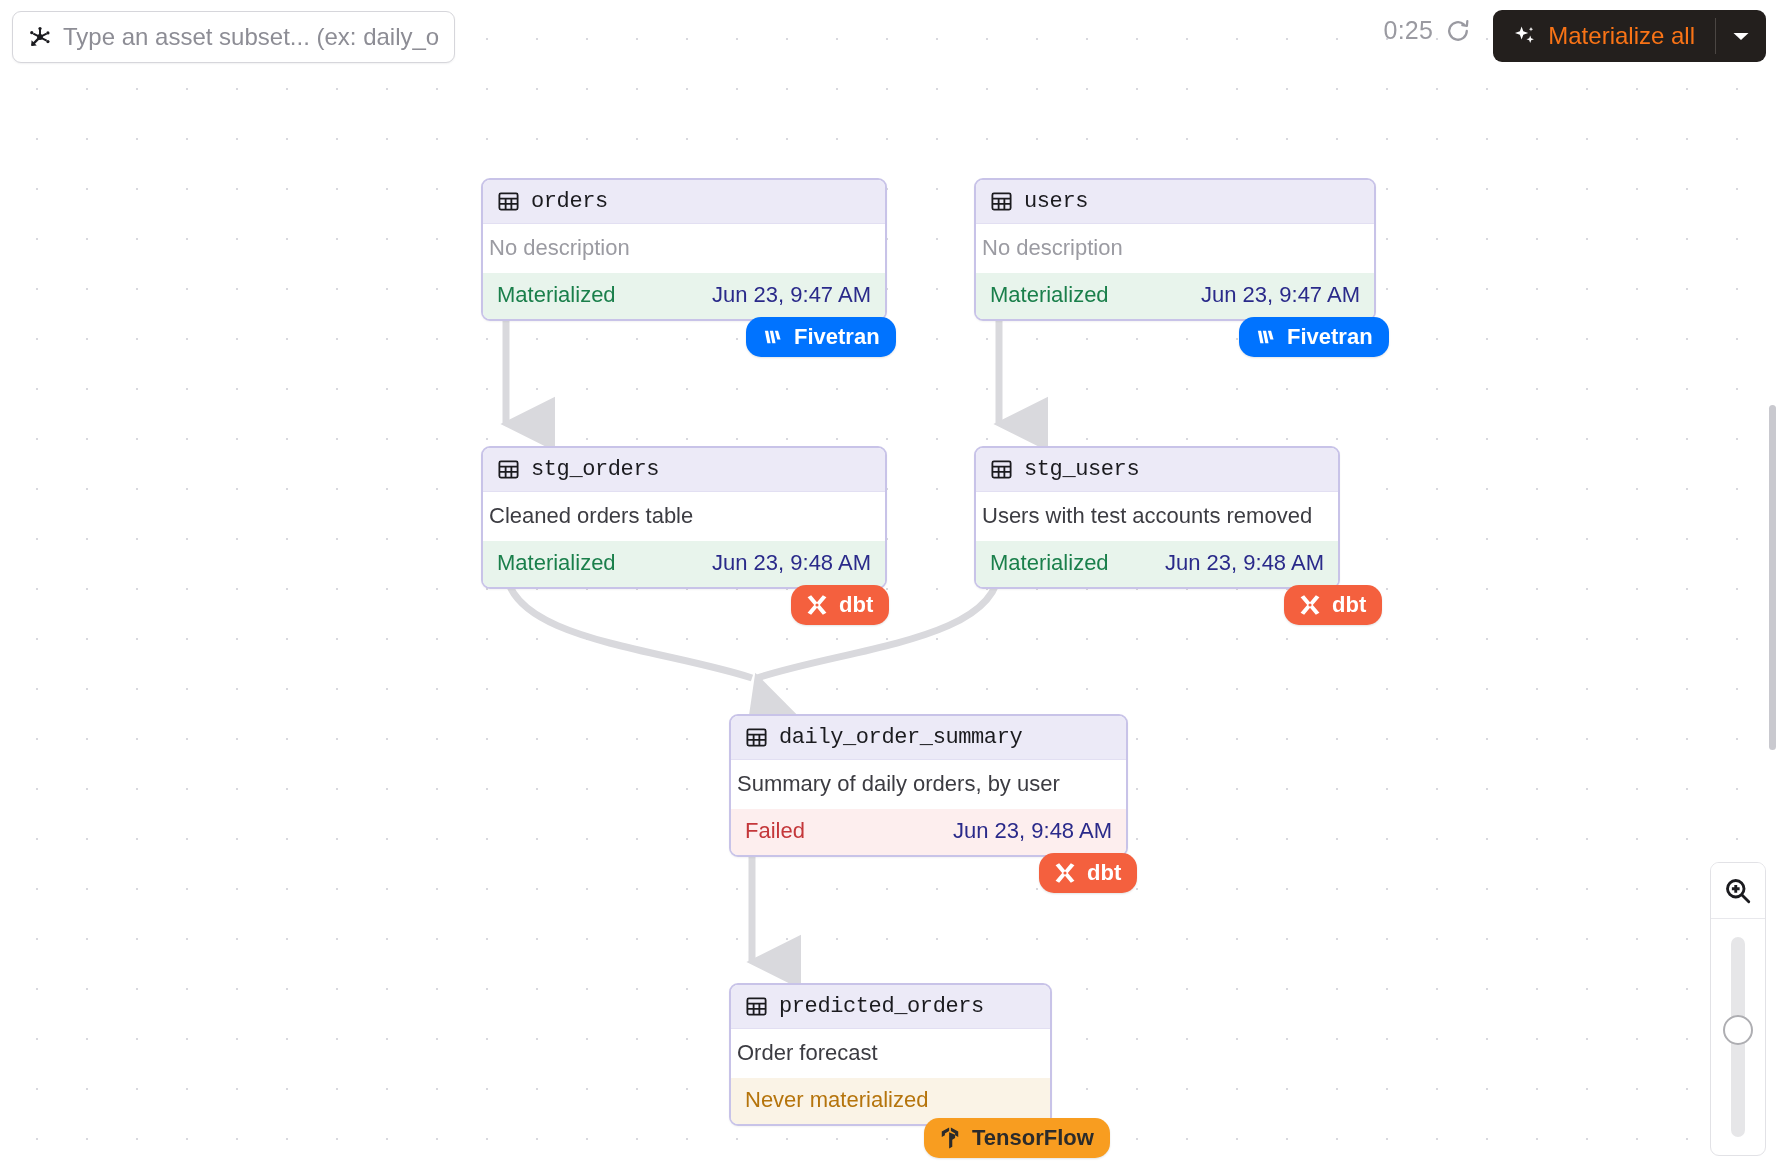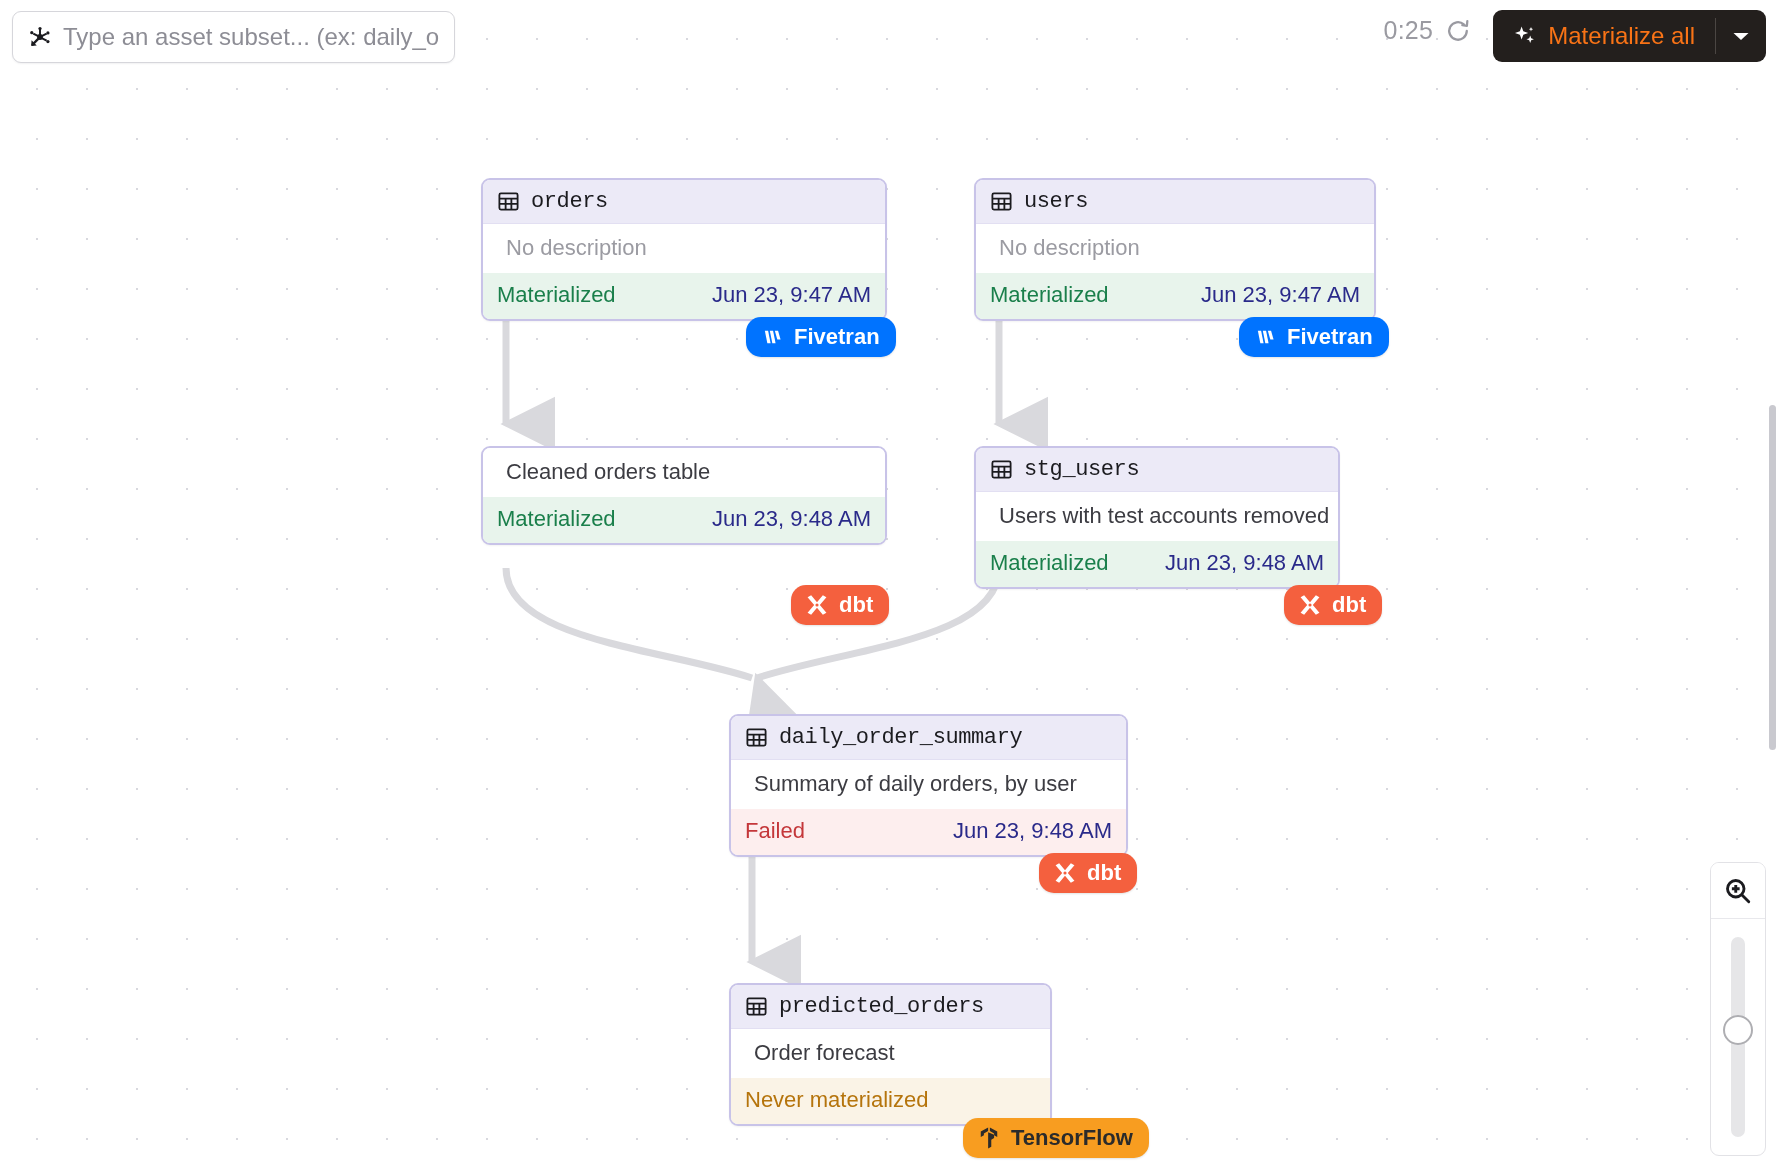--- a/index.html
+++ b/index.html
@@ -141,21 +141,21 @@
   }
   .table-icon { width: 23px; height: 23px; display: block; flex: 0 0 auto; }
   .node-title {
     font-family: Liberation Mono, monospace;
     font-size: 22px;
     color: #1b1b1f;
     letter-spacing: -0.4px;
     white-space: nowrap;
   }
   .node-desc {
-    padding: 11px 14px 12px 23px;
+    padding: 11px 14px 12px 6px;
     font-size: 22px;
     color: #3c3c42;
     background: #ffffff;
     white-space: nowrap;
   }
   .node-desc.empty { color: #9b9ba2; }
 
   .node-status {
     display: flex;
     align-items: center;
@@ -334,114 +334,126 @@
         <svg class="badge-icon" viewBox="0 0 24 24" fill="#ffffff">
           <path d="M5.4 6.2h3.0l2.3 11.6h-3.0z"></path>
           <path d="M10.0 6.2h3.0l2.3 11.6h-3.0z"></path>
           <path d="M14.6 6.2h3.0l2.3 8.0h-3.0z"></path>
         </svg>
       </span>
       <span>Fivetran</span>
     </div>
 
     <div class="node" style="left:481px; top:446px; width:406px;">
-      <div class="node-desc">Cleaned orders table</div>
-      <div class="node-status status-ok">
-        <span class="status-label">Materialized</span>
-        <span class="status-time">Jun 23, 9:48 AM</span>
-      </div>
-    </div>
-    <div class="badge badge-dbt" style="left:791px; top:585px;">
-      <span>
-        <svg class="badge-icon" viewBox="0 0 24 24" fill="#ffffff">
-          <path d="M3.3 4.9 L6.6 3.1 L12 9.4 L17.4 3.1 L20.7 4.9 L14.6 12 L20.7 19.1 L17.4 20.9 L12 14.6 L6.6 20.9 L3.3 19.1 L9.4 12 Z"></path>
-          <circle cx="12" cy="12" r="1.45" fill="#f4603e"></circle>
-        </svg>
-      </span>
-      <span>dbt</span>
-    </div>
-
-    <div class="node" style="left:974px; top:446px; width:366px;">
       <div class="node-header">
         <span>
           <svg class="table-icon" viewBox="0 0 24 24" fill="none" stroke="#1b1b1f" stroke-width="1.9">
             <rect x="2.5" y="3.5" width="19" height="17" rx="1.6"></rect>
             <line x1="2.5" y1="9" x2="21.5" y2="9"></line>
             <line x1="2.5" y1="14.5" x2="21.5" y2="14.5"></line>
             <line x1="9" y1="9" x2="9" y2="20.5"></line>
             <line x1="15" y1="9" x2="15" y2="20.5"></line>
           </svg>
         </span>
-        <span class="node-title">stg_users</span>
-      </div>
-      <div class="node-desc">Users with test accounts removed</div>
+        <span class="node-title">stg_orders</span>
+      </div>
+      <div class="node-desc">Cleaned orders table</div>
       <div class="node-status status-ok">
         <span class="status-label">Materialized</span>
         <span class="status-time">Jun 23, 9:48 AM</span>
       </div>
     </div>
-    <div class="badge badge-dbt" style="left:1284px; top:585px;">
+    <div class="badge badge-dbt" style="left:791px; top:585px;">
       <span>
         <svg class="badge-icon" viewBox="0 0 24 24" fill="#ffffff">
           <path d="M3.3 4.9 L6.6 3.1 L12 9.4 L17.4 3.1 L20.7 4.9 L14.6 12 L20.7 19.1 L17.4 20.9 L12 14.6 L6.6 20.9 L3.3 19.1 L9.4 12 Z"></path>
           <circle cx="12" cy="12" r="1.45" fill="#f4603e"></circle>
         </svg>
       </span>
       <span>dbt</span>
     </div>
 
-    <div class="node" style="left:729px; top:714px; width:399px;">
+    <div class="node" style="left:974px; top:446px; width:366px;">
       <div class="node-header">
         <span>
           <svg class="table-icon" viewBox="0 0 24 24" fill="none" stroke="#1b1b1f" stroke-width="1.9">
             <rect x="2.5" y="3.5" width="19" height="17" rx="1.6"></rect>
             <line x1="2.5" y1="9" x2="21.5" y2="9"></line>
             <line x1="2.5" y1="14.5" x2="21.5" y2="14.5"></line>
             <line x1="9" y1="9" x2="9" y2="20.5"></line>
             <line x1="15" y1="9" x2="15" y2="20.5"></line>
           </svg>
         </span>
-        <span class="node-title">daily_order_summary</span>
-      </div>
-      <div class="node-desc">Summary of daily orders, by user</div>
-      <div class="node-status status-fail">
-        <span class="status-label">Failed</span>
+        <span class="node-title">stg_users</span>
+      </div>
+      <div class="node-desc">Users with test accounts removed</div>
+      <div class="node-status status-ok">
+        <span class="status-label">Materialized</span>
         <span class="status-time">Jun 23, 9:48 AM</span>
       </div>
     </div>
-    <div class="badge badge-dbt" style="left:1039px; top:853px;">
+    <div class="badge badge-dbt" style="left:1284px; top:585px;">
       <span>
         <svg class="badge-icon" viewBox="0 0 24 24" fill="#ffffff">
           <path d="M3.3 4.9 L6.6 3.1 L12 9.4 L17.4 3.1 L20.7 4.9 L14.6 12 L20.7 19.1 L17.4 20.9 L12 14.6 L6.6 20.9 L3.3 19.1 L9.4 12 Z"></path>
           <circle cx="12" cy="12" r="1.45" fill="#f4603e"></circle>
         </svg>
       </span>
       <span>dbt</span>
     </div>
 
-    <div class="node" style="left:729px; top:983px; width:323px;">
+    <div class="node" style="left:729px; top:714px; width:399px;">
       <div class="node-header">
         <span>
           <svg class="table-icon" viewBox="0 0 24 24" fill="none" stroke="#1b1b1f" stroke-width="1.9">
             <rect x="2.5" y="3.5" width="19" height="17" rx="1.6"></rect>
             <line x1="2.5" y1="9" x2="21.5" y2="9"></line>
             <line x1="2.5" y1="14.5" x2="21.5" y2="14.5"></line>
             <line x1="9" y1="9" x2="9" y2="20.5"></line>
             <line x1="15" y1="9" x2="15" y2="20.5"></line>
           </svg>
         </span>
+        <span class="node-title">daily_order_summary</span>
+      </div>
+      <div class="node-desc">Summary of daily orders, by user</div>
+      <div class="node-status status-fail">
+        <span class="status-label">Failed</span>
+        <span class="status-time">Jun 23, 9:48 AM</span>
+      </div>
+    </div>
+    <div class="badge badge-dbt" style="left:1039px; top:853px;">
+      <span>
+        <svg class="badge-icon" viewBox="0 0 24 24" fill="#ffffff">
+          <path d="M3.3 4.9 L6.6 3.1 L12 9.4 L17.4 3.1 L20.7 4.9 L14.6 12 L20.7 19.1 L17.4 20.9 L12 14.6 L6.6 20.9 L3.3 19.1 L9.4 12 Z"></path>
+          <circle cx="12" cy="12" r="1.45" fill="#f4603e"></circle>
+        </svg>
+      </span>
+      <span>dbt</span>
+    </div>
+
+    <div class="node" style="left:729px; top:983px; width:323px;">
+      <div class="node-header">
+        <span>
+          <svg class="table-icon" viewBox="0 0 24 24" fill="none" stroke="#1b1b1f" stroke-width="1.9">
+            <rect x="2.5" y="3.5" width="19" height="17" rx="1.6"></rect>
+            <line x1="2.5" y1="9" x2="21.5" y2="9"></line>
+            <line x1="2.5" y1="14.5" x2="21.5" y2="14.5"></line>
+            <line x1="9" y1="9" x2="9" y2="20.5"></line>
+            <line x1="15" y1="9" x2="15" y2="20.5"></line>
+          </svg>
+        </span>
         <span class="node-title">predicted_orders</span>
       </div>
       <div class="node-desc">Order forecast</div>
       <div class="node-status status-never">
         <span class="status-label">Never materialized</span>
         <span class="status-time"></span>
       </div>
     </div>
-    <div class="badge badge-tensorflow" style="left:963px; top:1118px;">
+    <div class="badge badge-tensorflow" style="left:924px; top:1118px;">
       <span>
         <svg class="badge-icon" viewBox="0 0 24 24" fill="#2b2b2b">
           <path d="M11.2 2.2 L4.4 6.1 V11.1 L7.3 9.4 V7.8 L11.2 5.5 Z"></path>
           <path d="M12.8 2.2 L19.6 6.1 V11.1 L16.7 9.4 V7.8 L12.8 5.5 Z"></path>
           <path d="M11.2 6.7 V21.8 L14.1 20.1 V13.6 L16.7 12.1 V9.0 L11.2 6.7 Z"></path>
         </svg>
       </span>
       <span>TensorFlow</span>
     </div>
 

